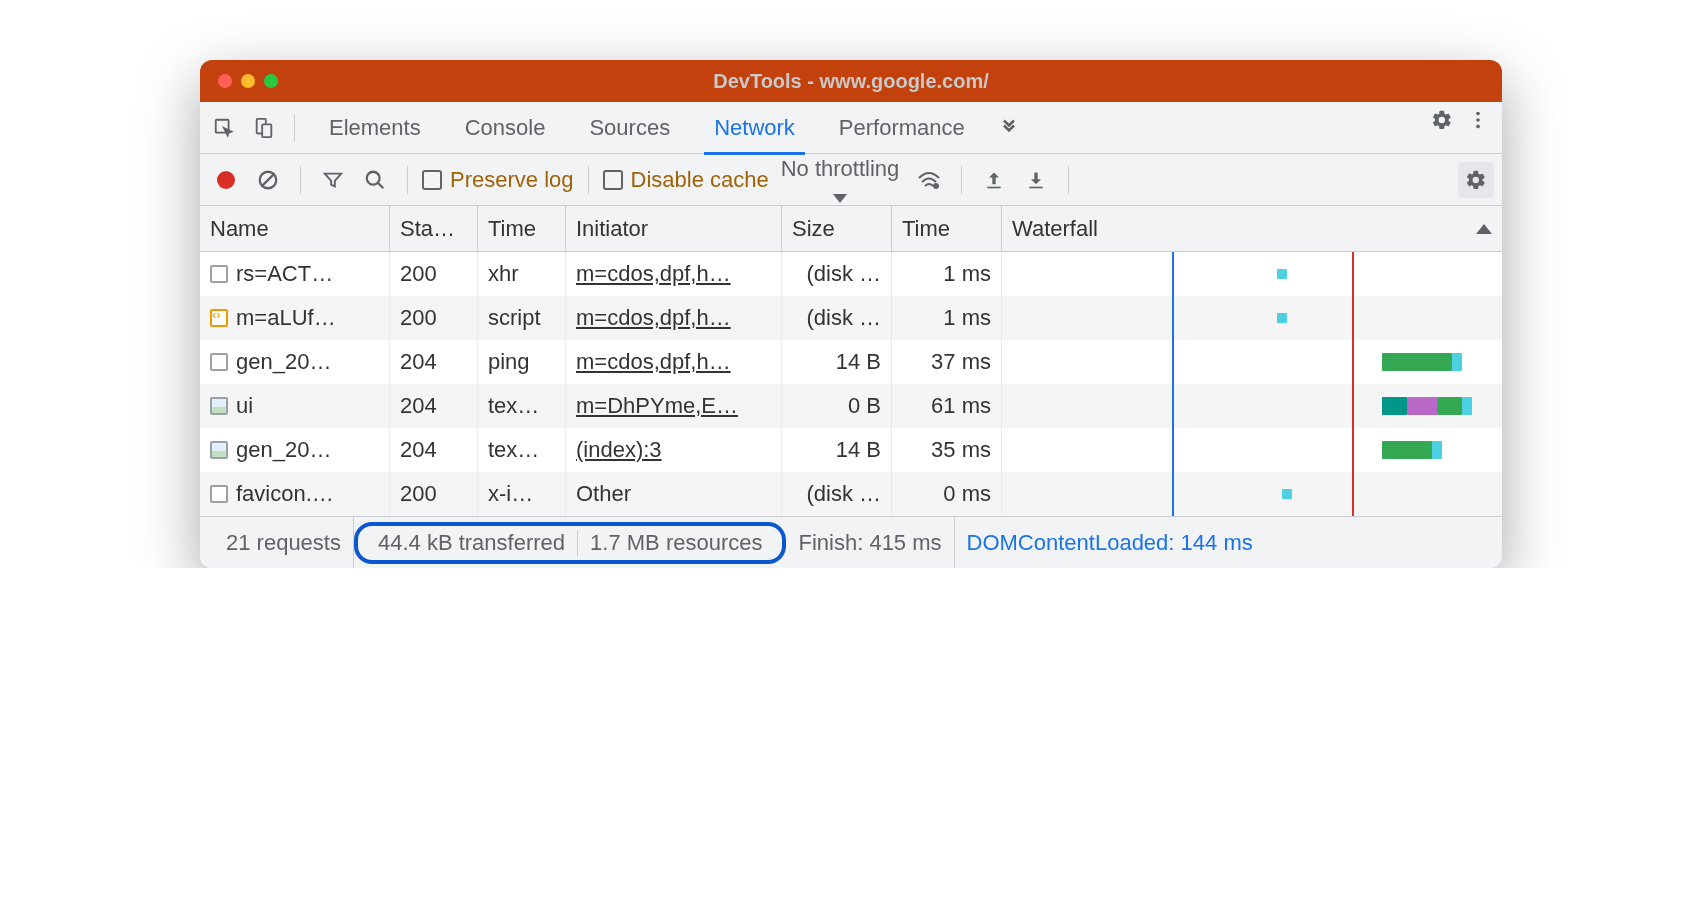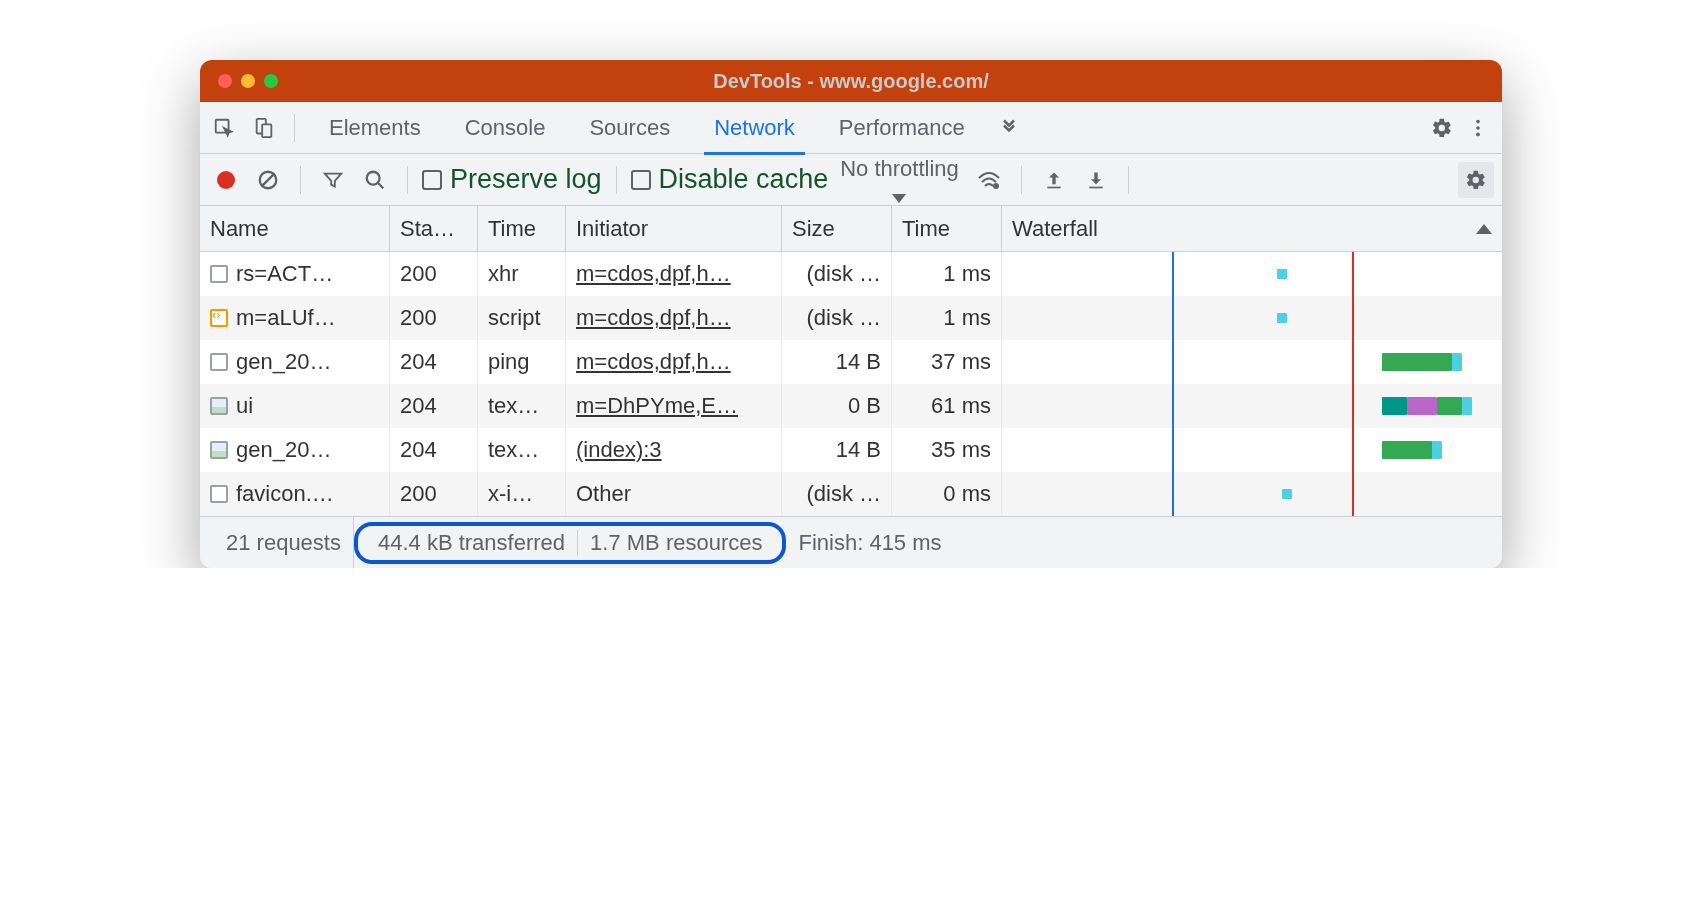--- a/index.html
+++ b/index.html
@@ -30,21 +30,21 @@
   .traffic { display: flex; gap: 9px; margin-left: 18px; }
   .tl { width: 14px; height: 14px; border-radius: 50%; }
   .tl.r { background: #ff5f57; }
   .tl.y { background: #febc2e; }
   .tl.g { background: #28c840; }
   .titlebar-title {
     position: absolute; left: 0; right: 0; text-align: center;
     color: #c9c9c9; font-size: 20px; font-weight: 600;
   }
   .tabs-row {
-    display: flex; align-items: center; height: 52px;
+    display: flex; align-items: flex-start; height: 52px;
     border-bottom: 1px solid #cacdd1;
     background: #f1f3f4;
     padding: 0 6px;
   }
   .tabs-left { display: flex; align-items: center; gap: 4px; }
   .icon-btn {
     width: 36px; height: 36px; display: flex; align-items: center; justify-content: center;
     color: #5f6368; cursor: pointer; border-radius: 4px;
   }
   .vdiv { width: 1px; height: 28px; background: #cacdd1; margin: 0 8px; }
@@ -61,21 +61,21 @@
   .toolbar {
     display: flex; align-items: center; height: 52px;
     border-bottom: 1px solid #cacdd1; background: #f1f3f4;
     padding: 0 8px; gap: 6px;
   }
   .rec { width: 18px; height: 18px; border-radius: 50%; background: #d93025; }
   .chkbox {
     width: 20px; height: 20px; border: 2px solid #5f6368; border-radius: 3px;
     display: inline-block; margin-right: 8px; vertical-align: middle;
   }
-  .tool-label { color: #14532d; font-size: 27px; display: flex; align-items: center; }
+  .tool-label { color: #a16207; font-size: 22px; display: flex; align-items: center; }
   .throttle { color: #5f6368; font-size: 22px; display: flex; align-items: center; gap: 12px; padding: 0 6px; flex-direction: column; }
   .caret-down {
     width: 0; height: 0; border-left: 7px solid transparent; border-right: 7px solid transparent;
     border-top: 9px solid #5f6368;
   }
   .settings-btn { margin-left: auto; background: #e4e6e9; }
   .table { width: 100%; border-collapse: collapse; }
   .thead { display: flex; height: 46px; border-bottom: 1px solid #cacdd1; background: #f1f3f4; }
   .th {
     display: flex; align-items: center; padding: 0 10px;
@@ -407,15 +407,16 @@
       </div>
   </div>
 
   <div class="summary">
     <div class="seg">21 requests</div>
     <div class="highlight">
       <div class="seg">44.4 kB transferred</div>
       <div class="seg">1.7 MB resources</div>
     </div>
     <div class="seg">Finish: 415 ms</div>
+    <div class="seg domload">DOMContentLoaded: 144 ms</div>
   </div>
 
 </div>
 
 </body></html>

